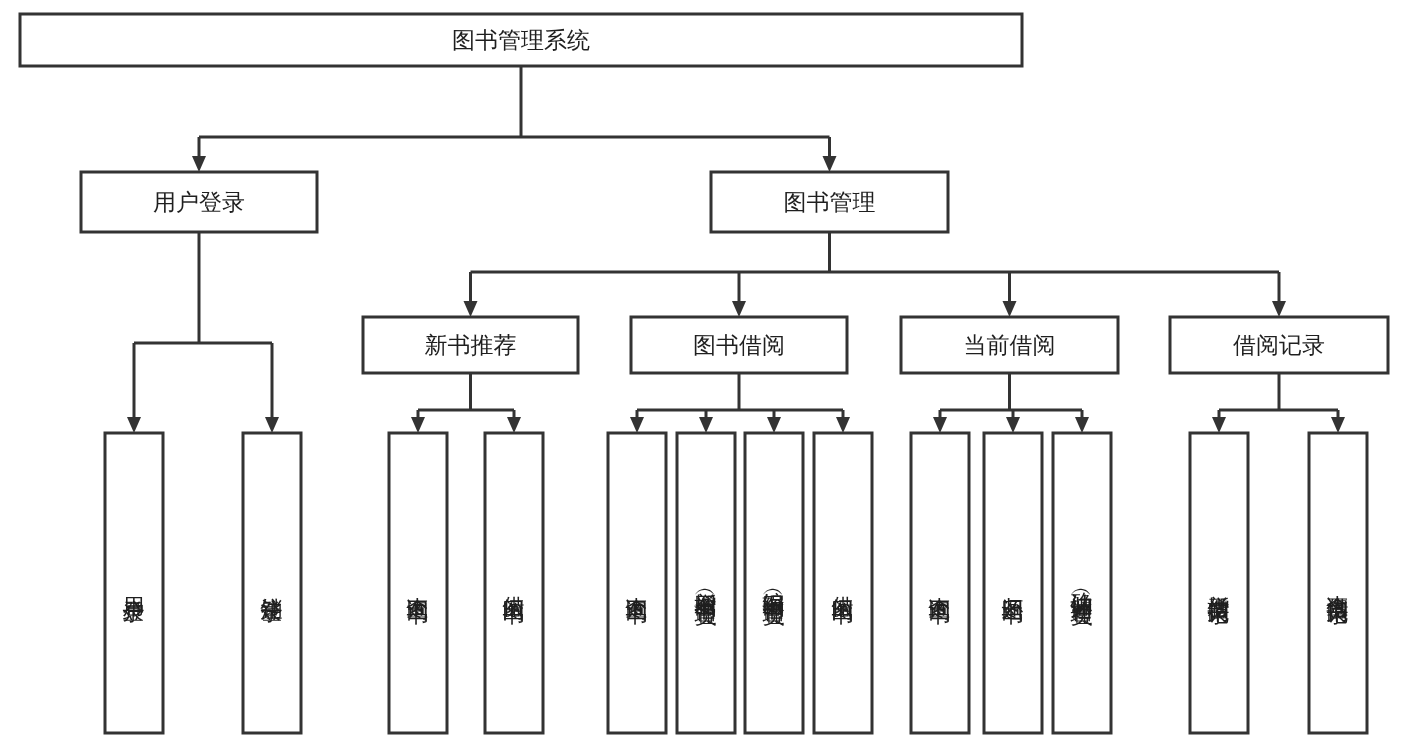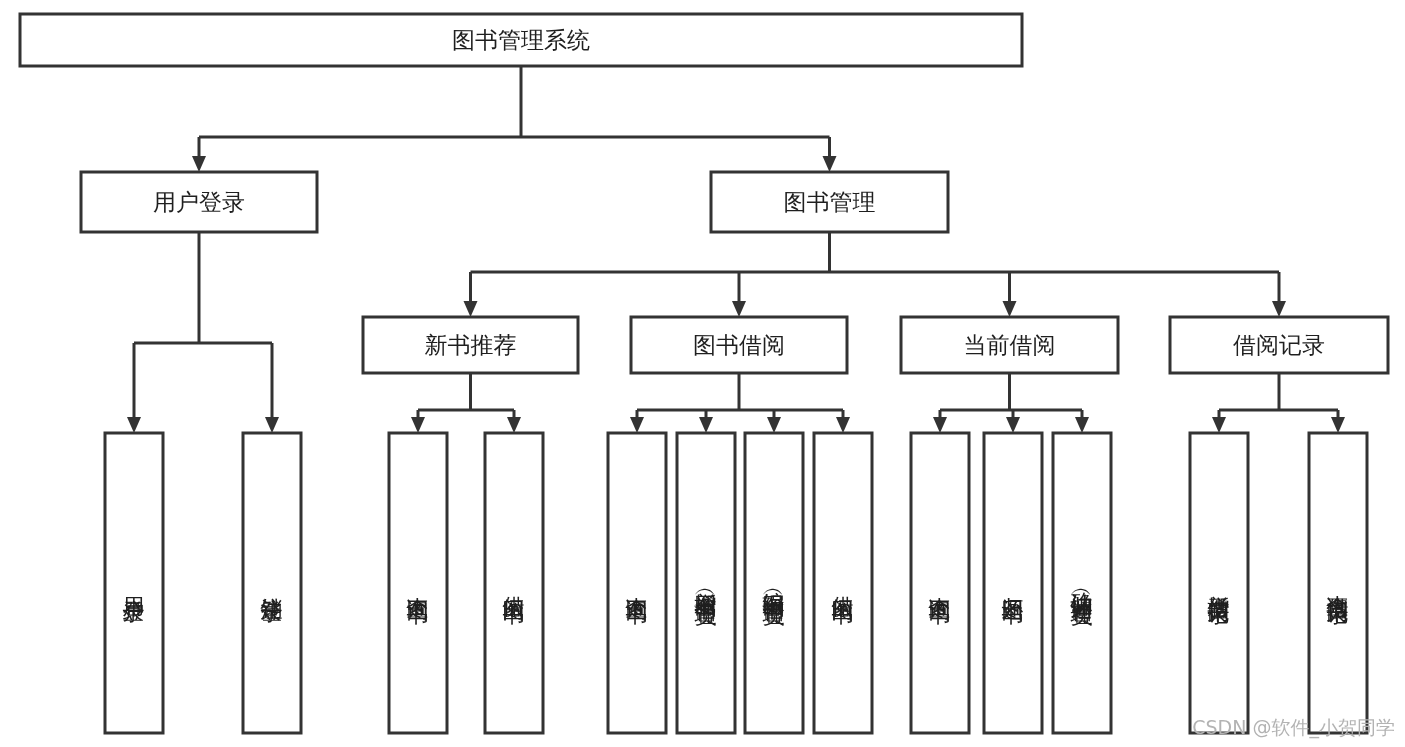--- a/index.html
+++ b/index.html
@@ -252,14 +252,13 @@
       <div class="vlabel" style="left: 677px; top: 433px; width: 58px; height: 300px;">新增图书（管理员）</div>
       <div class="vlabel" style="left: 745px; top: 433px; width: 58px; height: 300px;">编辑图书（管理员）</div>
       <div class="vlabel" style="left: 814px; top: 433px; width: 58px; height: 300px;">借阅图书</div>
       <div class="vlabel" style="left: 911px; top: 433px; width: 58px; height: 300px;">查询图书</div>
       <div class="vlabel" style="left: 984px; top: 433px; width: 58px; height: 300px;">归还图书</div>
       <div class="vlabel" style="left: 1053px; top: 433px; width: 58px; height: 300px;">确认归还（管理员）</div>
       <div class="vlabel" style="left: 1190px; top: 433px; width: 58px; height: 300px;">新增借阅记录</div>
       <div class="vlabel" style="left: 1309px; top: 433px; width: 58px; height: 300px;">查询借阅记录</div>
     </div>
 
-  <div class="watermark">CSDN @软件_小贺同学</div>
 </div>
 
 </body></html>

